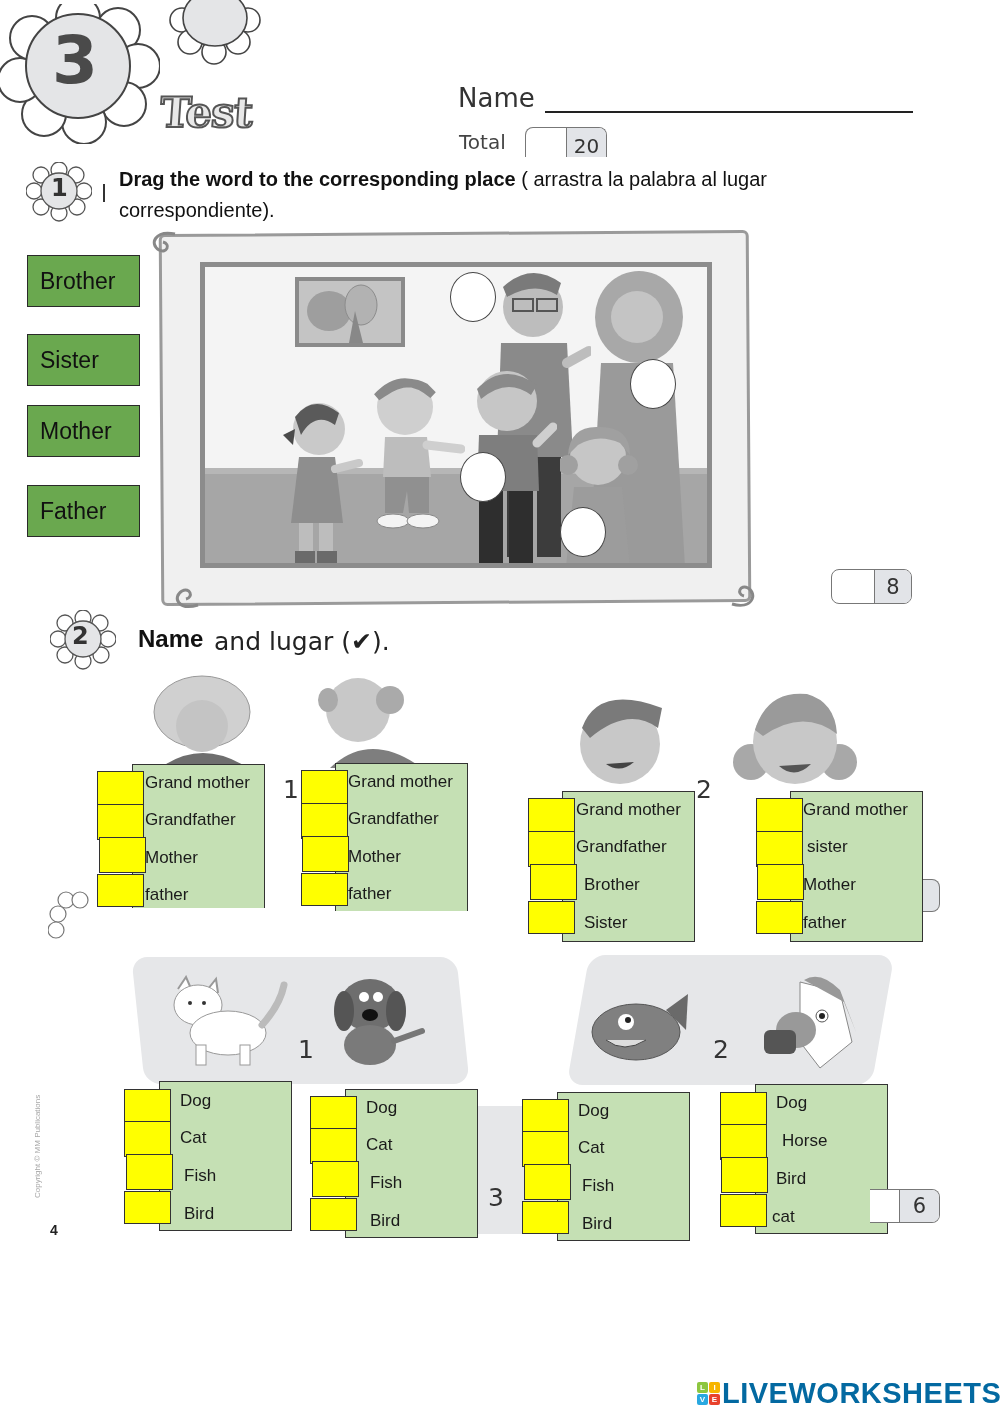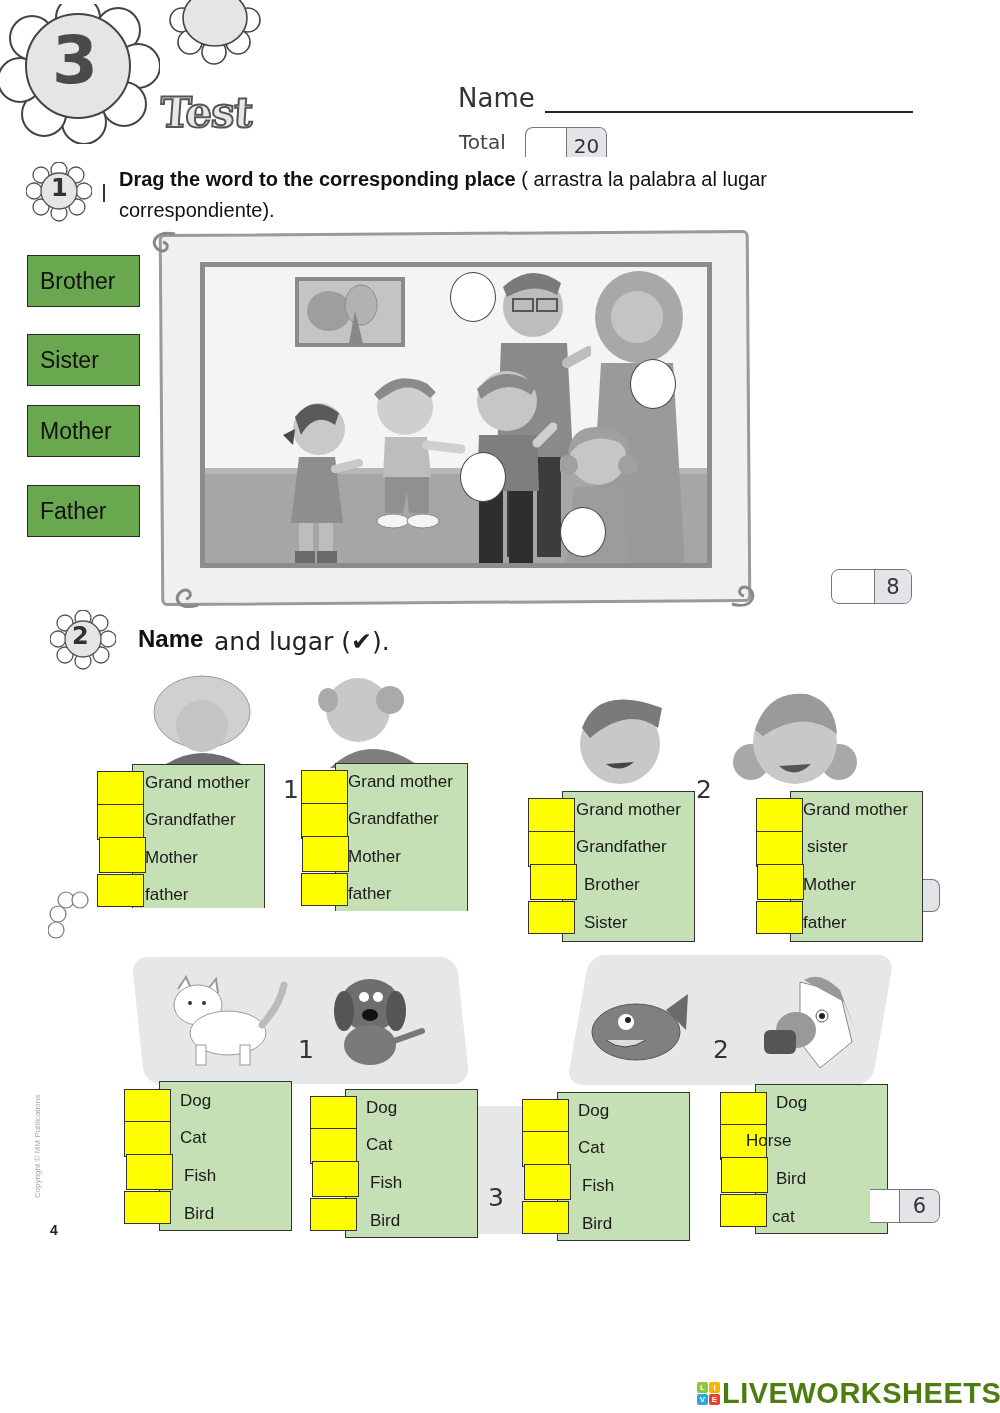--- a/index.html
+++ b/index.html
@@ -43,21 +43,21 @@
   .num-label { position: absolute; font-family: "DejaVu Sans", sans-serif; font-size: 25px; color: #333; }
 
   .animal-band { position: absolute; background: #e6e7e9; border-radius: 16px; }
 
   .copyright { position: absolute; left: 33px; top: 1198px; transform: rotate(-90deg); transform-origin: left top; font-size: 8px; color: #a8a8a8; white-space: nowrap; }
   .page-num { position: absolute; left: 50px; top: 1222px; font-size: 14px; font-weight: bold; color: #222; }
 
   .logo { position: absolute; left: 697px; top: 1377px; display: flex; align-items: center; }
   .logo-tiles { display: grid; grid-template-columns: 11px 11px; grid-template-rows: 11px 11px; gap: 1px; margin-right: 2px; }
   .logo-tiles span { font-size: 8px; font-weight: bold; color: #fff; display: flex; align-items: center; justify-content: center; border-radius: 2px; }
-  .logo-text { font-size: 29px; font-weight: bold; color: #4d7c0f; letter-spacing: 0.5px; }
+  .logo-text { font-size: 29px; font-weight: bold; color: #0369a1; letter-spacing: 0.5px; }
 </style>
 </head>
 <body>
 
 <svg class="flower" style="left:0;top:4px;" width="160" height="140" viewBox="0 0 160 140">
   <g fill="#fff" stroke="#444" stroke-width="2">
     <circle cx="78" cy="14" r="22"></circle>
       <circle cx="118" cy="26" r="22"></circle>
       <circle cx="138" cy="62" r="22"></circle>
     <circle cx="124" cy="100" r="22"></circle>
@@ -368,21 +368,21 @@
 <div class="option-row" style="left:578px;top:1138px;">Cat</div>
 <div class="option-row" style="left:582px;top:1176px;">Fish</div>
 <div class="option-row" style="left:582px;top:1214px;">Bird</div>
 
 <div class="option-panel" style="left:755px;top:1084px;width:133px;height:150px;"></div>
 <div class="check-box" style="left:720px;top:1092px;width:47px;"></div>
 <div class="check-box" style="left:720px;top:1124px;width:47px;"></div>
 <div class="check-box" style="left:721px;top:1157px;width:47px;"></div>
 <div class="check-box" style="left:720px;top:1194px;width:47px;height:33px;"></div>
 <div class="option-row" style="left:776px;top:1093px;">Dog</div>
-<div class="option-row" style="left:746px;top:1131px;text-align:right;">Horse</div>
+<div class="option-row" style="left:782px;top:1131px;text-align:right;">Horse</div>
 <div class="option-row" style="left:776px;top:1169px;">Bird</div>
 <div class="option-row" style="left:772px;top:1207px;">cat</div>
 
 <div class="score-box" style="left:870px;top:1189px;width:70px;height:34px;border-left:none;border-radius:0 8px 8px 0;">
   <div class="blank"></div>
   <div class="max" style="width:40px;font-size:21px;">6</div>
 </div>
 
 <div class="copyright">Copyright © MM Publications</div>
 <div class="page-num">4</div>

